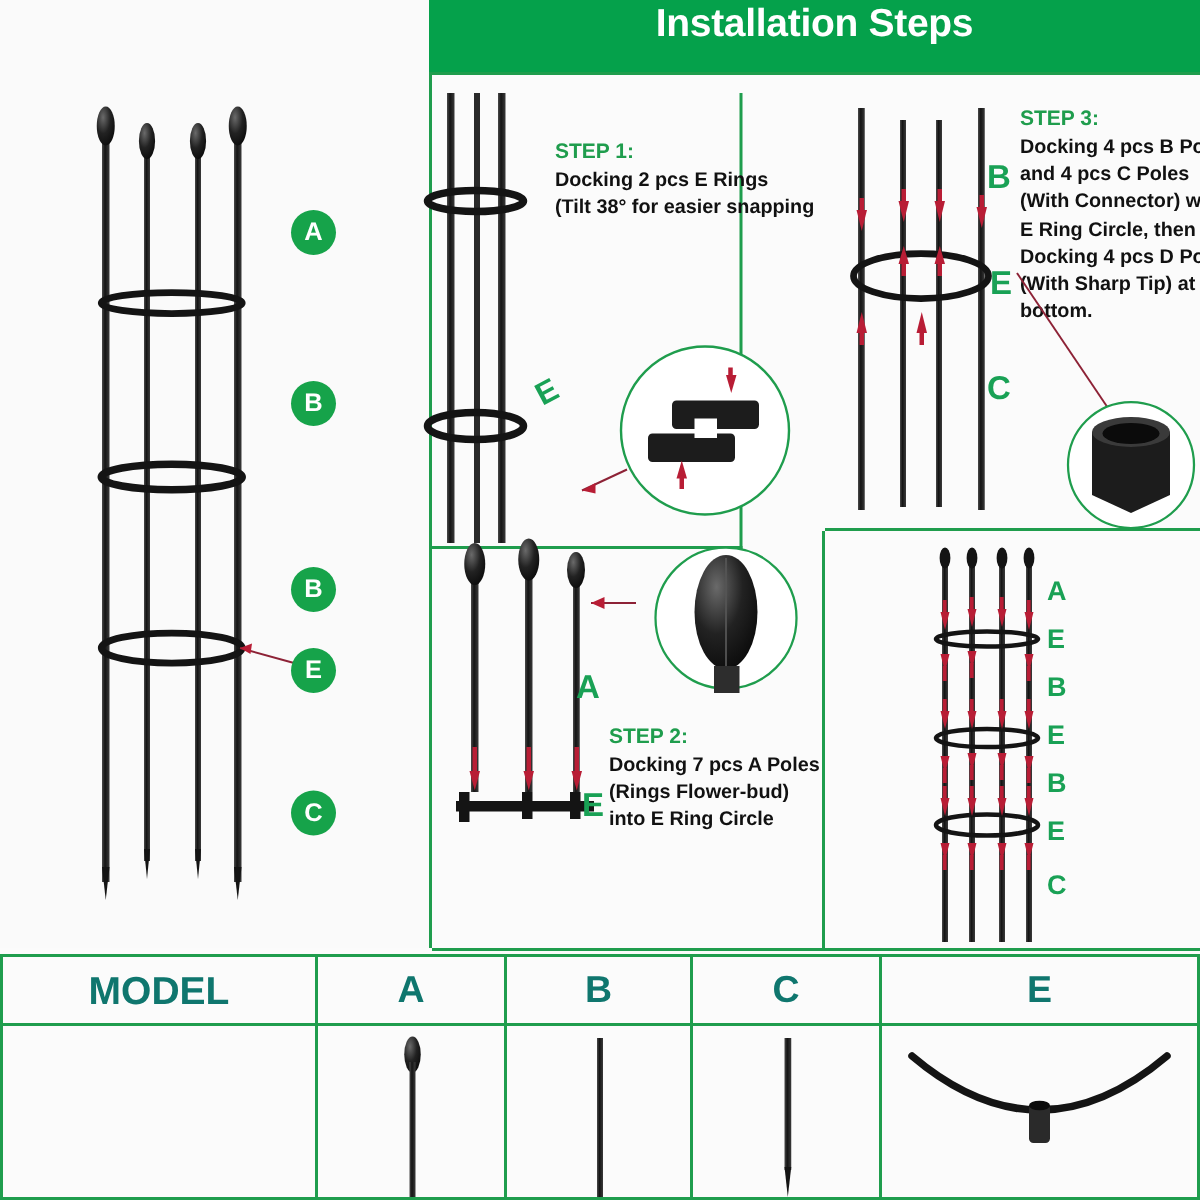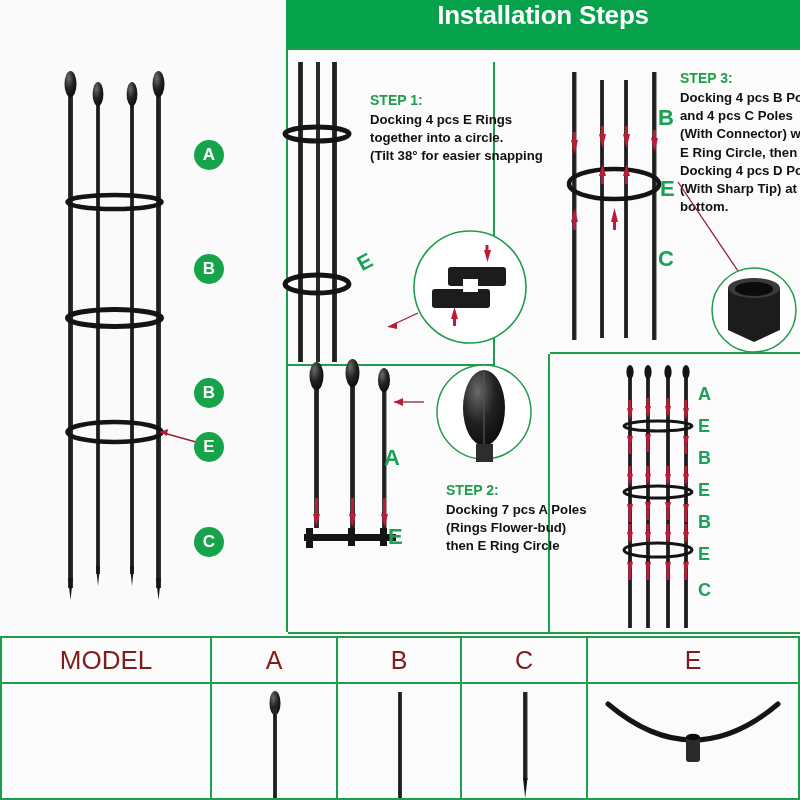--- a/index.html
+++ b/index.html
@@ -63,21 +63,21 @@
     position: absolute; left: 0; top: 636px; width: 800px; height: 164px;
     border: 2px solid #1f9d4d;
   }
   #model-head { position: absolute; left: 0; top: 0; width: 100%; height: 46px;
                 border-bottom: 2px solid #1f9d4d; }
   .mcol { position: absolute; top: 0; height: 162px; border-right: 2px solid #1f9d4d; }
   .mcol:last-child { border-right: none; }
   .mcol-label {
     position: absolute; top: 0; left: 0; width: 100%; height: 44px;
     display: flex; align-items: center; justify-content: center;
-    color: #7f1d1d; font-weight: normal;
+    color: #0f766e; font-weight: bold;
   }
   .mcol-art { position: absolute; top: 46px; left: 0; width: 100%; height: 114px; }
 
   svg { display: block; overflow: visible; }
 </style>
 </head>
 <body>
 
 <div id="root">
 
@@ -163,22 +163,21 @@
         <rect x="30" y="0" width="4" height="300" fill="#2a2a2a"></rect>
         <g fill="none" stroke="#141414" stroke-width="5">
           <ellipse cx="31" cy="72" rx="32" ry="7"></ellipse>
           <ellipse cx="31" cy="222" rx="32" ry="9"></ellipse>
         </g>
       </svg>
 
       <div style="position:absolute; left:82px; top:30px; width:178px;">
         <div class="step-title">STEP 1:</div>
         <div class="step-body">
-          <div>Docking 4 pcs E Rings</div>
-          <div>together into a circle.</div>
+          <div>Docking 2 pcs E Rings</div>
           <div>(Tilt 38° for easier snapping</div>
         </div>
       </div>
 
       <div class="letter" style="position:absolute; left:70px; top:188px; font-size:21px; transform:rotate(-28deg);">E</div>
 
       <svg style="position:absolute; left:86px; top:155px;" width="170" height="140" viewBox="0 0 170 140">
         <circle cx="96" cy="70" r="56" fill="#ffffff" stroke="#1f9d4d" stroke-width="1.6"></circle>
         <line x1="44" y1="96" x2="14" y2="110" stroke="#8d2236" stroke-width="1.3"></line>
         <polygon points="14,110 23,105 23,112" fill="#b81d35"></polygon>
@@ -284,26 +283,26 @@
 
       <svg style="position:absolute; left:96px; top:6px;" width="160" height="115" viewBox="0 0 160 115">
         <line x1="40" y1="42" x2="10" y2="42" stroke="#8d2236" stroke-width="1.3"></line>
         <polygon points="10,42 19,38 19,46" fill="#b81d35"></polygon>
         <circle cx="100" cy="52" r="47" fill="#ffffff" stroke="#1f9d4d" stroke-width="1.5"></circle>
         <ellipse cx="100" cy="48" rx="21" ry="38" fill="url(#budG)"></ellipse>
         <path d="M100 12 L100 86" stroke="#555" stroke-width="1.2" fill="none"></path>
         <rect x="92" y="84" width="17" height="18" fill="#2d2d2d"></rect>
       </svg>
 
-      <div style="position:absolute; left:118px; top:128px; width:140px;margin-left:40px;">
+      <div style="position:absolute; left:118px; top:128px; width:140px;">
         <div class="step-title">STEP 2:</div>
         <div class="step-body">
           <div>Docking 7 pcs A Poles</div>
           <div>(Rings Flower-bud)</div>
-          <div>then E Ring Circle</div>
+          <div>into E Ring Circle</div>
         </div>
       </div>
     </div>
 
     <div class="cell" id="cell-s4">
       <svg style="position:absolute; left:62px; top:10px;" width="112" height="266" viewBox="0 0 112 266">
         <g fill="url(#poleG)">
           <rect x="16" y="8" width="4" height="256"></rect>
           <rect x="34" y="8" width="4" height="256"></rect>
           <rect x="54" y="8" width="4" height="256"></rect>

